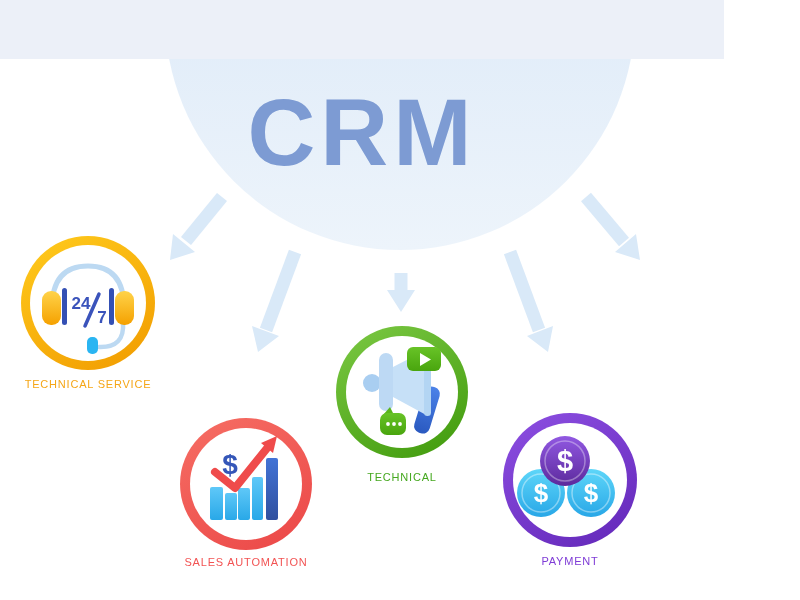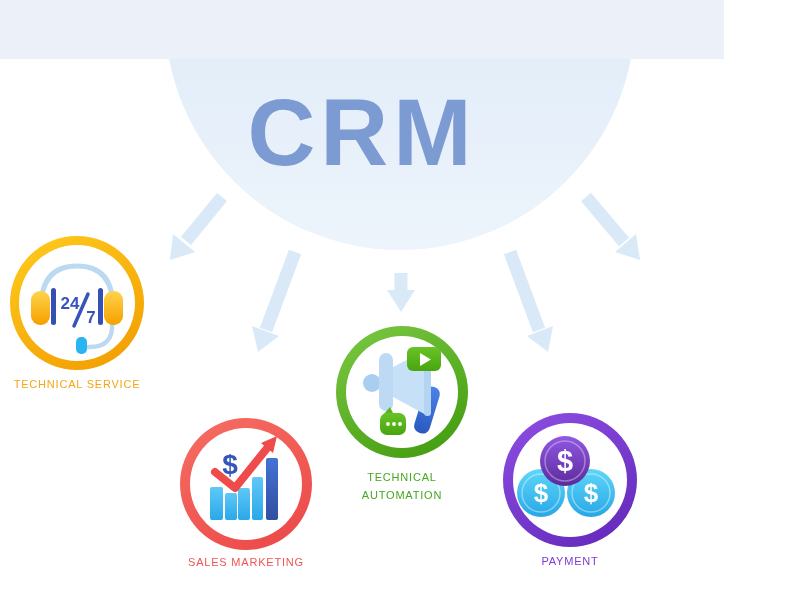--- a/index.html
+++ b/index.html
@@ -20,21 +20,21 @@
 
   .node { position:absolute; z-index:4; }
   .ring { position:absolute; inset:0; border-radius:50%; }
   .ring::after { content:""; position:absolute; inset:9px; background:#ffffff; border-radius:50%; }
   .n-sales .ring::after, .n-mark .ring::after, .n-pay .ring::after { inset:10px; }
   .icon-svg { position:absolute; inset:0; z-index:2; }
   .node-label {
     position:absolute; top:100%; left:50%; transform:translateX(-50%);
     white-space:nowrap; font-weight:normal; font-size:11px; letter-spacing:0.8px; text-align:center;
   }
-  .n-tech { left:10px;  top:236px; width:134px; height:134px; }
+  .n-tech { left:21px;  top:236px; width:134px; height:134px; }
   .n-tech .ring { background:linear-gradient(150deg,#ffcb1d,#f19b00); }
   .n-tech .node-label { color:#F5A617; margin-top:8px; }
 
   .n-sales { left:180px; top:418px; width:132px; height:132px; }
   .n-sales .ring { background:linear-gradient(150deg,#f66e64,#eb4747); }
   .n-sales .node-label { color:#F25353; margin-top:6px; }
 
   .n-mark { left:336px; top:326px; width:132px; height:132px; }
   .n-mark .ring { background:linear-gradient(150deg,#7cc944,#3f990b); }
   .n-mark .node-label { color:#45A81F; margin-top:10px; line-height:18px; white-space:normal; width:150px; }
@@ -118,21 +118,21 @@
       </defs>
       <rect x="30" y="69" width="13" height="33" rx="2" fill="url(#gBar)"></rect>
       <rect x="45" y="75" width="12" height="27" rx="2" fill="url(#gBar)"></rect>
       <rect x="58" y="70" width="12" height="32" rx="2" fill="url(#gBar)"></rect>
       <rect x="72" y="59" width="11" height="43" rx="2" fill="url(#gBar)"></rect>
       <rect x="86" y="40" width="12" height="62" rx="2" fill="url(#gBar5)"></rect>
       <path d="M 35 54 L 55 70 L 88 29" stroke="#ef4b4b" stroke-width="8" fill="none" stroke-linecap="round" stroke-linejoin="round"></path>
       <polygon points="97,18 93,35 81,25" fill="#ef4b4b"></polygon>
       <text x="50" y="56" text-anchor="middle" font-size="28" font-weight="bold" fill="#3456b8">$</text>
     </svg>
-    <div class="node-label">SALES MARKETING</div>
+    <div class="node-label">SALES AUTOMATION</div>
   </div>
 
   <div class="node n-mark">
     <div class="ring"></div>
     <svg class="icon-svg" viewBox="0 0 132 132">
       <defs>
         <linearGradient id="gGreen" x1="0" y1="0" x2="0" y2="1">
           <stop offset="0" stop-color="#68c327"></stop>
             <stop offset="1" stop-color="#49a50e"></stop>
         </linearGradient>
@@ -153,21 +153,20 @@
       <g>
         <polygon points="47,89 54,81 58,89" fill="#5ab51c"></polygon>
         <rect x="44" y="87" width="26" height="22" rx="7" fill="url(#gGreen)"></rect>
         <circle cx="52" cy="98" r="1.9" fill="#ffffff"></circle>
         <circle cx="58" cy="98" r="1.9" fill="#ffffff"></circle>
         <circle cx="64" cy="98" r="1.9" fill="#ffffff"></circle>
       </g>
     </svg>
     <div class="node-label">
       <span>TECHNICAL</span>
-      <span>AUTOMATION</span>
     </div>
   </div>
 
   <div class="node n-pay">
     <div class="ring"></div>
     <svg class="icon-svg" viewBox="0 0 134 134">
       <defs>
         <linearGradient id="gCyan" x1="0" y1="0" x2="0" y2="1">
           <stop offset="0" stop-color="#5ed6f9"></stop>
             <stop offset="1" stop-color="#28a7e7"></stop>

